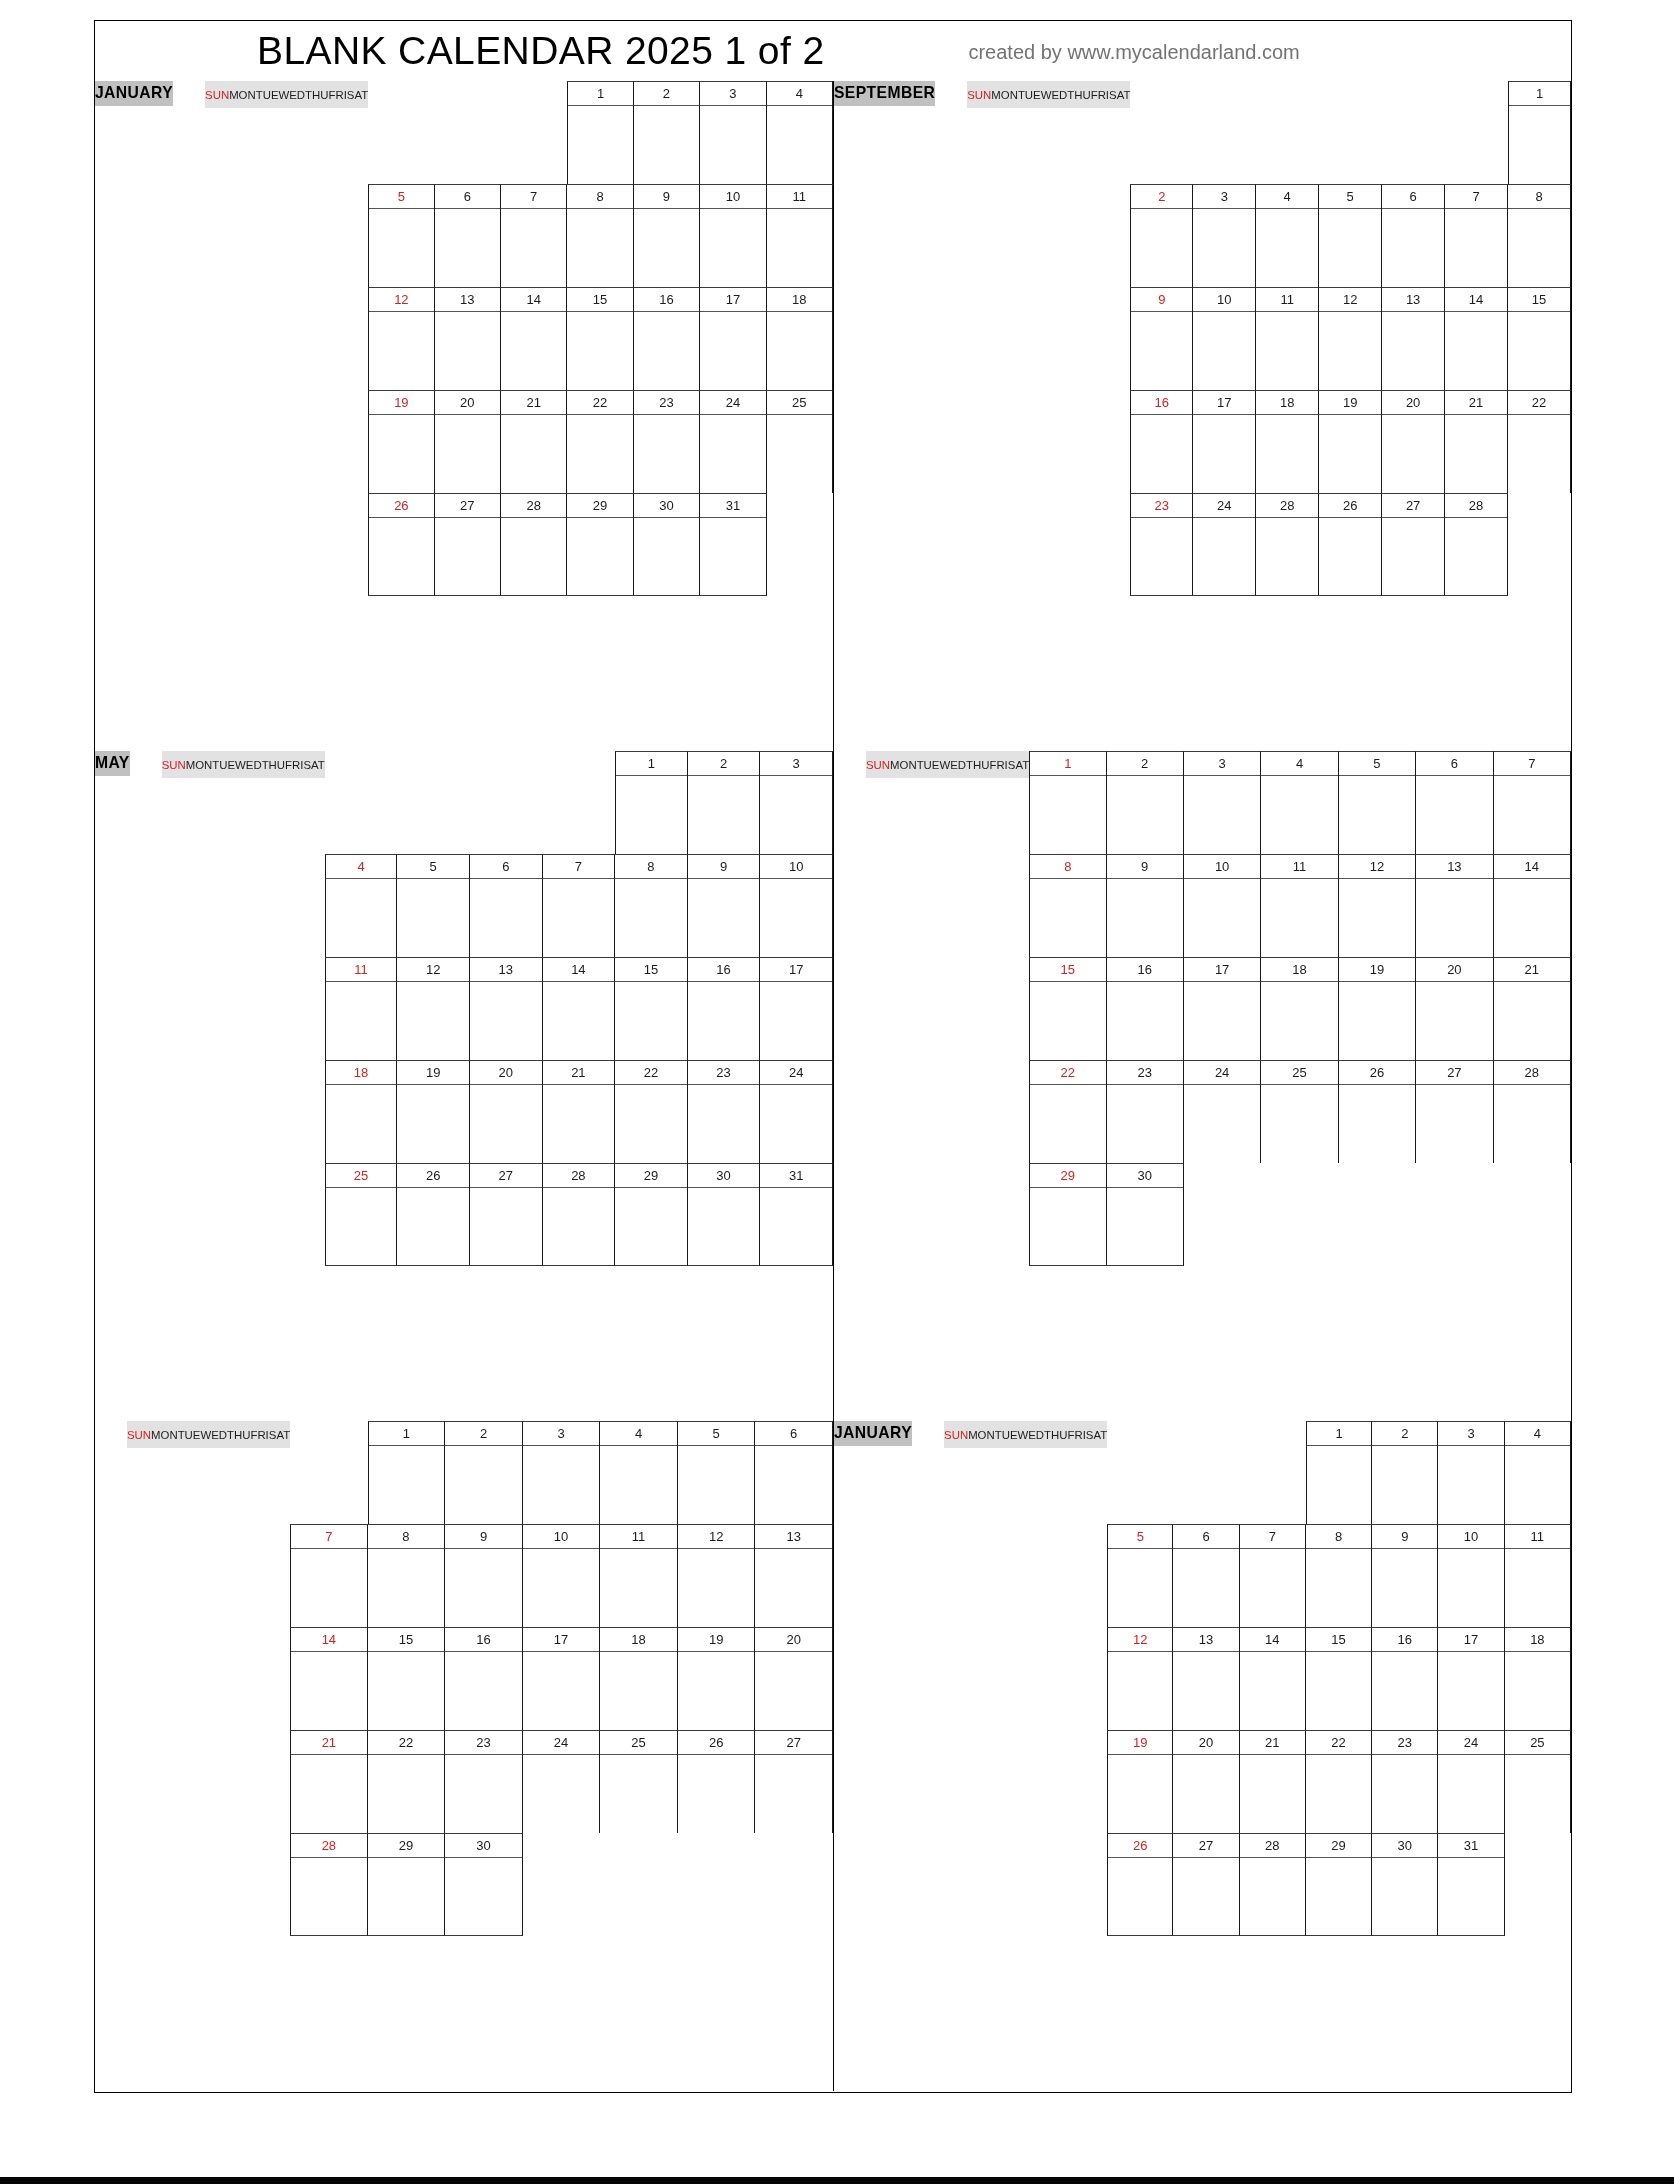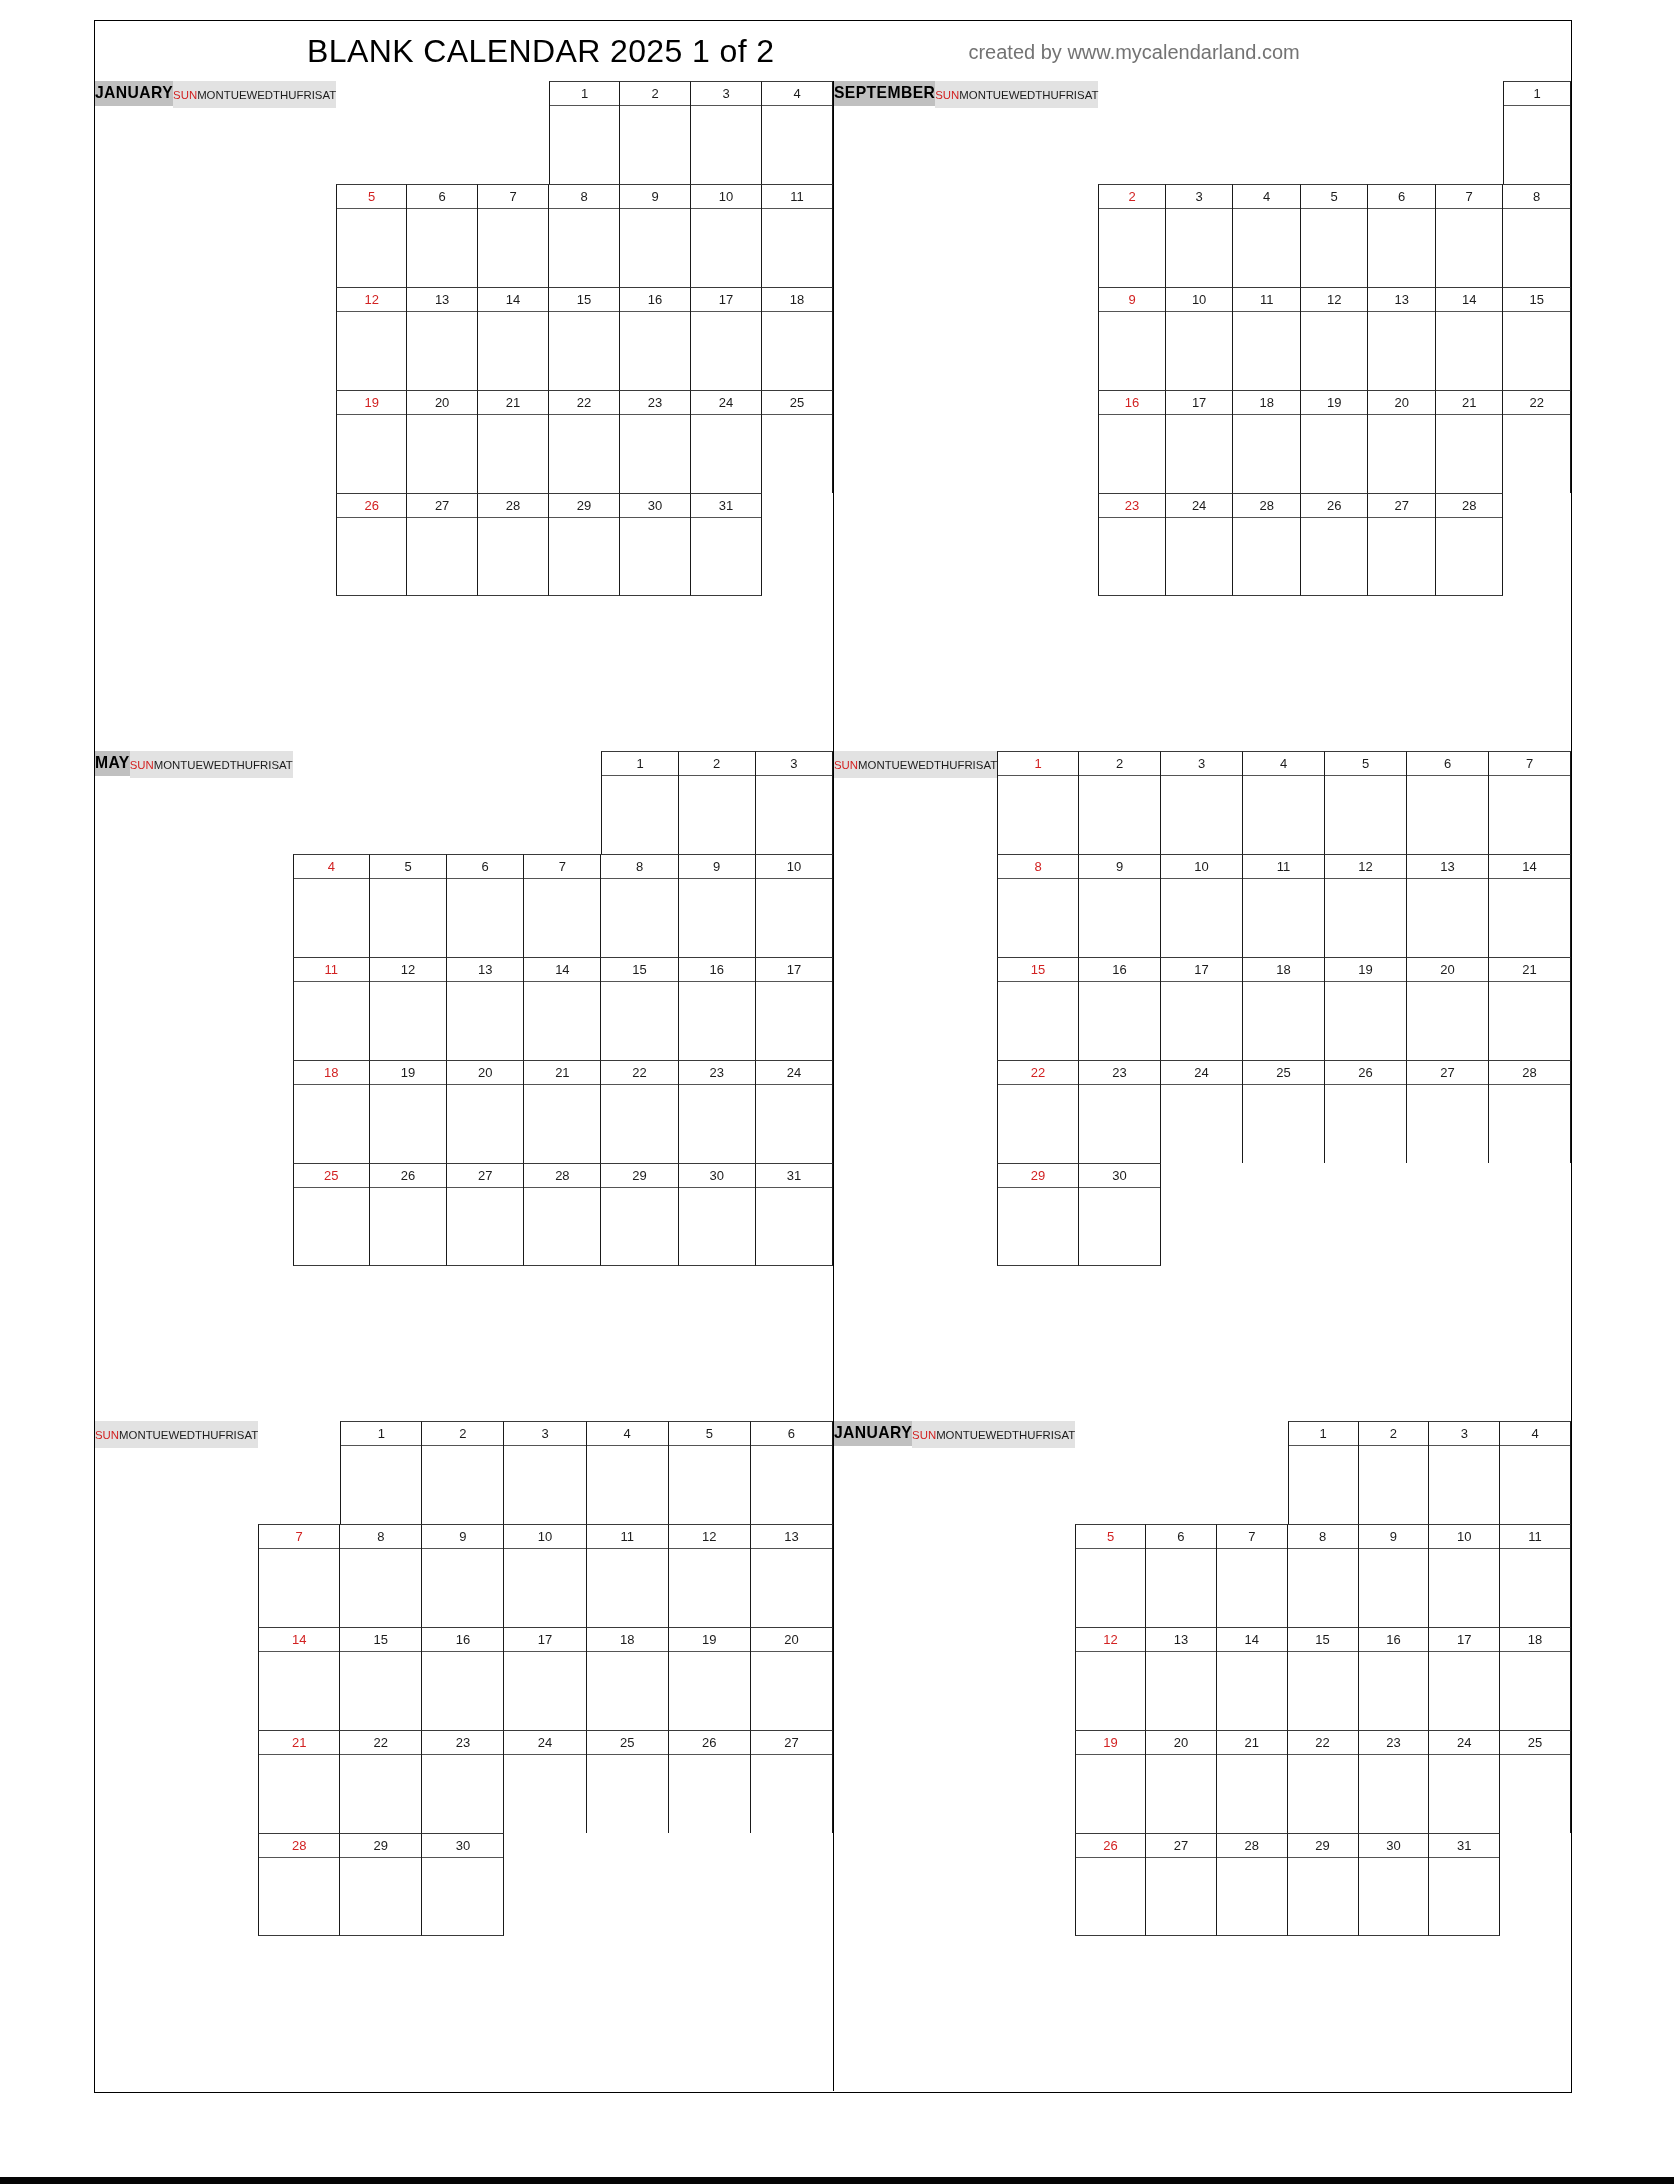--- a/index.html
+++ b/index.html
@@ -8,39 +8,39 @@
     font-family:"Liberation Sans","DejaVu Sans",sans-serif;color:#111;
     -webkit-font-smoothing:antialiased;
   }
   .sheet{
     position:absolute;left:94px;top:20px;width:1478px;height:2073px;
     border:1.7px solid #000;box-sizing:border-box;background:#fff;
   }
   .titlerow{position:relative;height:60px;}
   .pagetitle{
     position:absolute;left:30.2%;top:50%;transform:translate(-50%,-50%);
-    font-size:32px;color:#000;white-space:nowrap;letter-spacing:0.4px;
+    font-size:39px;color:#000;white-space:nowrap;letter-spacing:0.4px;
   }
   .credit{
     position:absolute;left:70.4%;top:52%;transform:translate(-50%,-50%);
     font-size:20px;color:#737373;white-space:nowrap;
   }
   .months-grid{
     display:grid;grid-template-columns:1fr 1fr;grid-auto-rows:670px;
   }
   .month{display:flex;box-sizing:border-box;overflow:hidden;}
   .month.right{border-left:1.7px solid #000;}
   .mtitle{
     height:24.5px;flex:0 0 24.5px;background:#c0c0c0;
     display:flex;align-items:center;justify-content:center;
     font-weight:bold;font-size:15.7px;color:#000;letter-spacing:0.4px;
   }
   .dowrow{
     height:27px;flex:0 0 27px;background:#e2e2e2;
-    display:grid;grid-template-columns:repeat(7,1fr);align-items:center;
+    display:grid;grid-template-columns:repeat(7,1fr);align-items:center;margin-left:32px;
   }
   .dow{text-align:center;font-size:11.4px;color:#1c1c1c;}
   .dow.sun{color:#d22222;}
   .weeks{flex:1;display:flex;flex-direction:column;}
   .week{
     height:103px;flex:0 0 103px;
     display:grid;grid-template-columns:repeat(7,1fr);
   }
   .day{
     display:flex;flex-direction:column;box-sizing:border-box;

